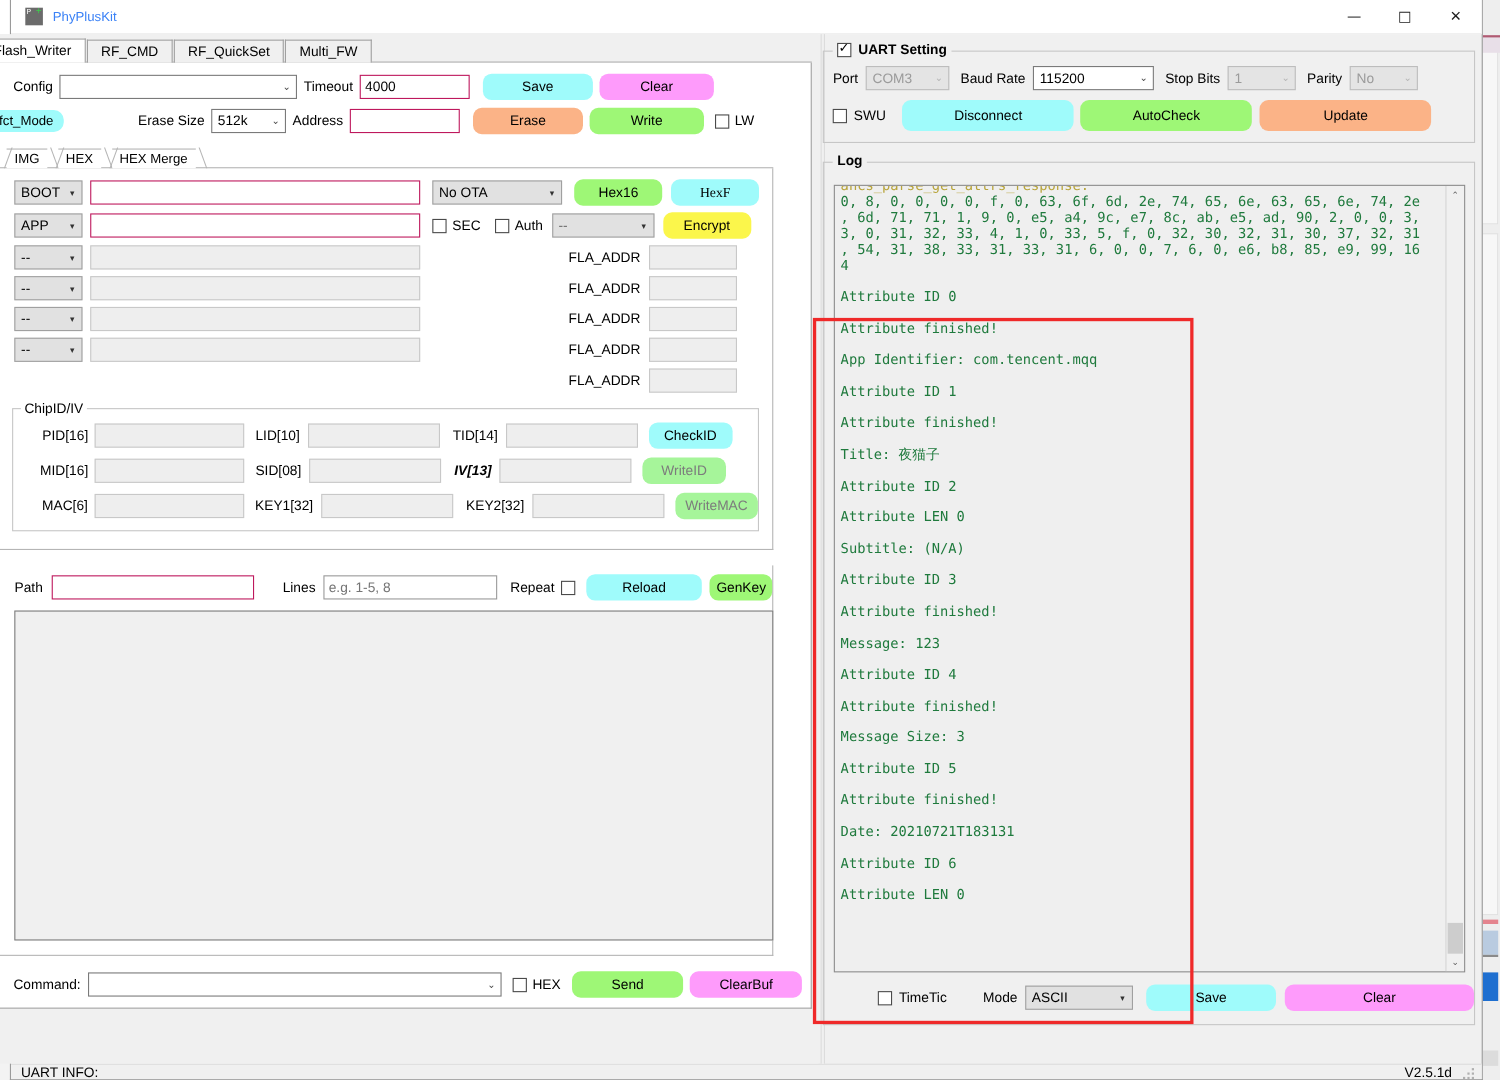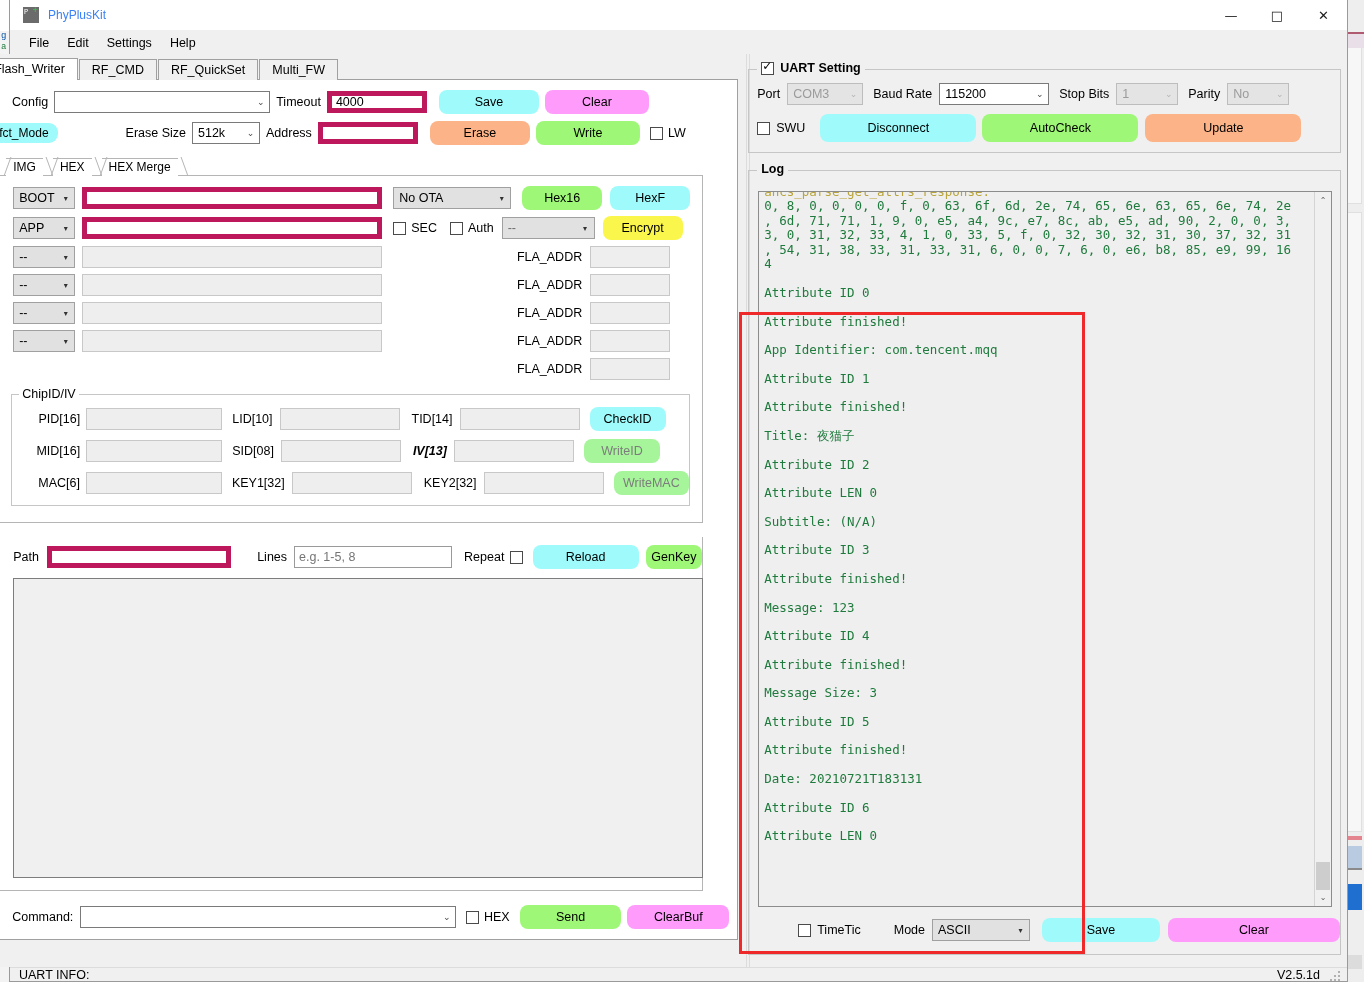--- a/index.html
+++ b/index.html
@@ -82,21 +82,21 @@
   .panel-main {
     border: 1px solid #a0a0a0; border-top: none; background: #ffffff;
     position: relative; height: 860px; padding: 8px 8px 0 8px;
   }
 
   .row { display: flex; align-items: center; }
   .lbl { font-size: 12.5px; color: #000; }
 
   
   .txt {
-    border: 5px solid #be185d; background: #fff; height: 22px; font-size: 12.5px;
+    border: 1px solid #be185d; background: #fff; height: 22px; font-size: 12.5px;
     padding: 0 4px; color: #000; font-family: "Liberation Sans", sans-serif;
   }
   .txt.ro { background: #eeeeee; border: 1px solid #c8c8c8; }
   .txt.ph { color: #9a9a9a; }
   .combo {
     border: 1px solid #7a7a7a; background: #fff; height: 22px; font-size: 12.5px;
     display: flex; align-items: center; padding: 0 0 0 5px; color: #000; position: relative;
   }
   .combo .arw { margin-left: auto; width: 17px; text-align: center; font-size: 9px; color: #4a4a4a; }
   .combo.flat { background: #e1e1e1; border: 1px solid #a0a0a0; }
@@ -299,26 +299,20 @@
 
   <div id="titlebar">
     <div class="appicon">P<i>+</i></div>
     <div class="title">PhyPlusKit</div>
     <div class="spacer"></div>
     <div class="winbtn">—</div>
     <div class="winbtn">□</div>
     <div class="winbtn close">✕</div>
   </div>
 
-  <div id="menubar">
-    <div class="mi">File</div>
-    <div class="mi">Edit</div>
-    <div class="mi">Settings</div>
-    <div class="mi">Help</div>
-  </div>
 
   <div id="body">
 
     <div id="left">
 
       <div class="tabbar-main">
         <div class="tab-main active">Flash_Writer</div>
         <div class="tab-main">RF_CMD</div>
         <div class="tab-main">RF_QuickSet</div>
         <div class="tab-main">Multi_FW</div>
@@ -371,21 +365,21 @@
               <div class="combo flat" style="width:62px;">
                 <span>BOOT</span>
                   <span class="arw">▾</span>
               </div>
               <input class="txt" style="width: 300px; margin-left: 7px;" value="">
               <div class="combo flat" style="width:118px;margin-left:11px;">
                 <span>No OTA</span>
                   <span class="arw">▾</span>
               </div>
               <div class="btn green" style="width:80px;margin-left:11px;">Hex16</div>
-              <div class="btn cyan" style="width:80px;margin-left:8px;">HexF</div>
+              <div class="btn cyan" style="width:80px;margin-left:8px;font-family:Liberation Serif, serif;">HexF</div>
             </div>
 
             <div class="row" style="margin:6px 0 0 14px;">
               <div class="combo flat" style="width:62px;">
                 <span>APP</span>
                   <span class="arw">▾</span>
               </div>
               <input class="txt" style="width: 300px; margin-left: 7px;" value="">
               <span class="chk" style="margin-left:11px;"></span>
               <span class="lbl" style="margin-left:5px;">SEC</span>

